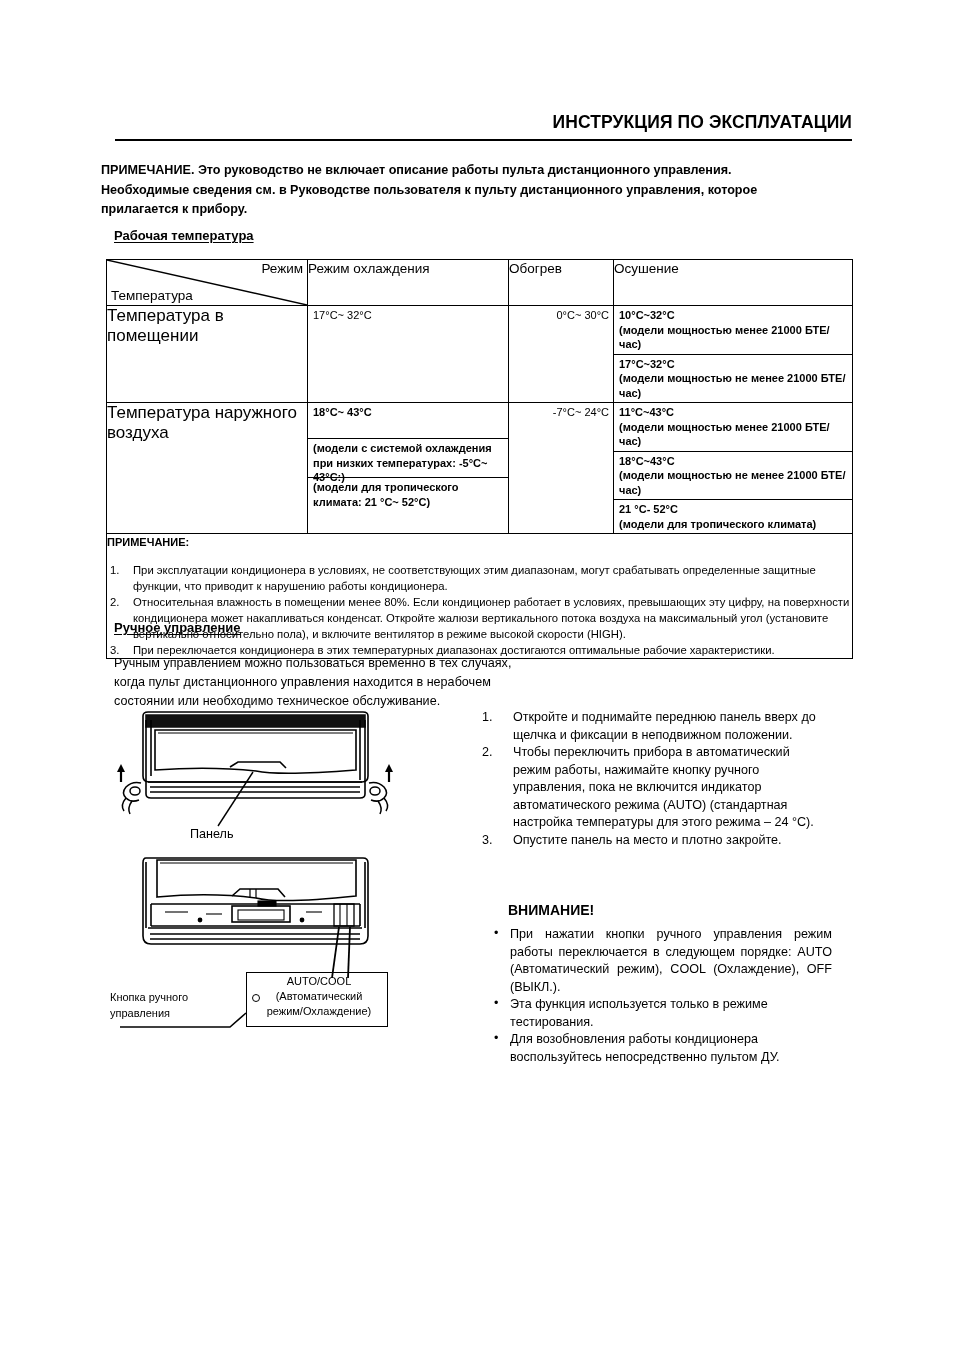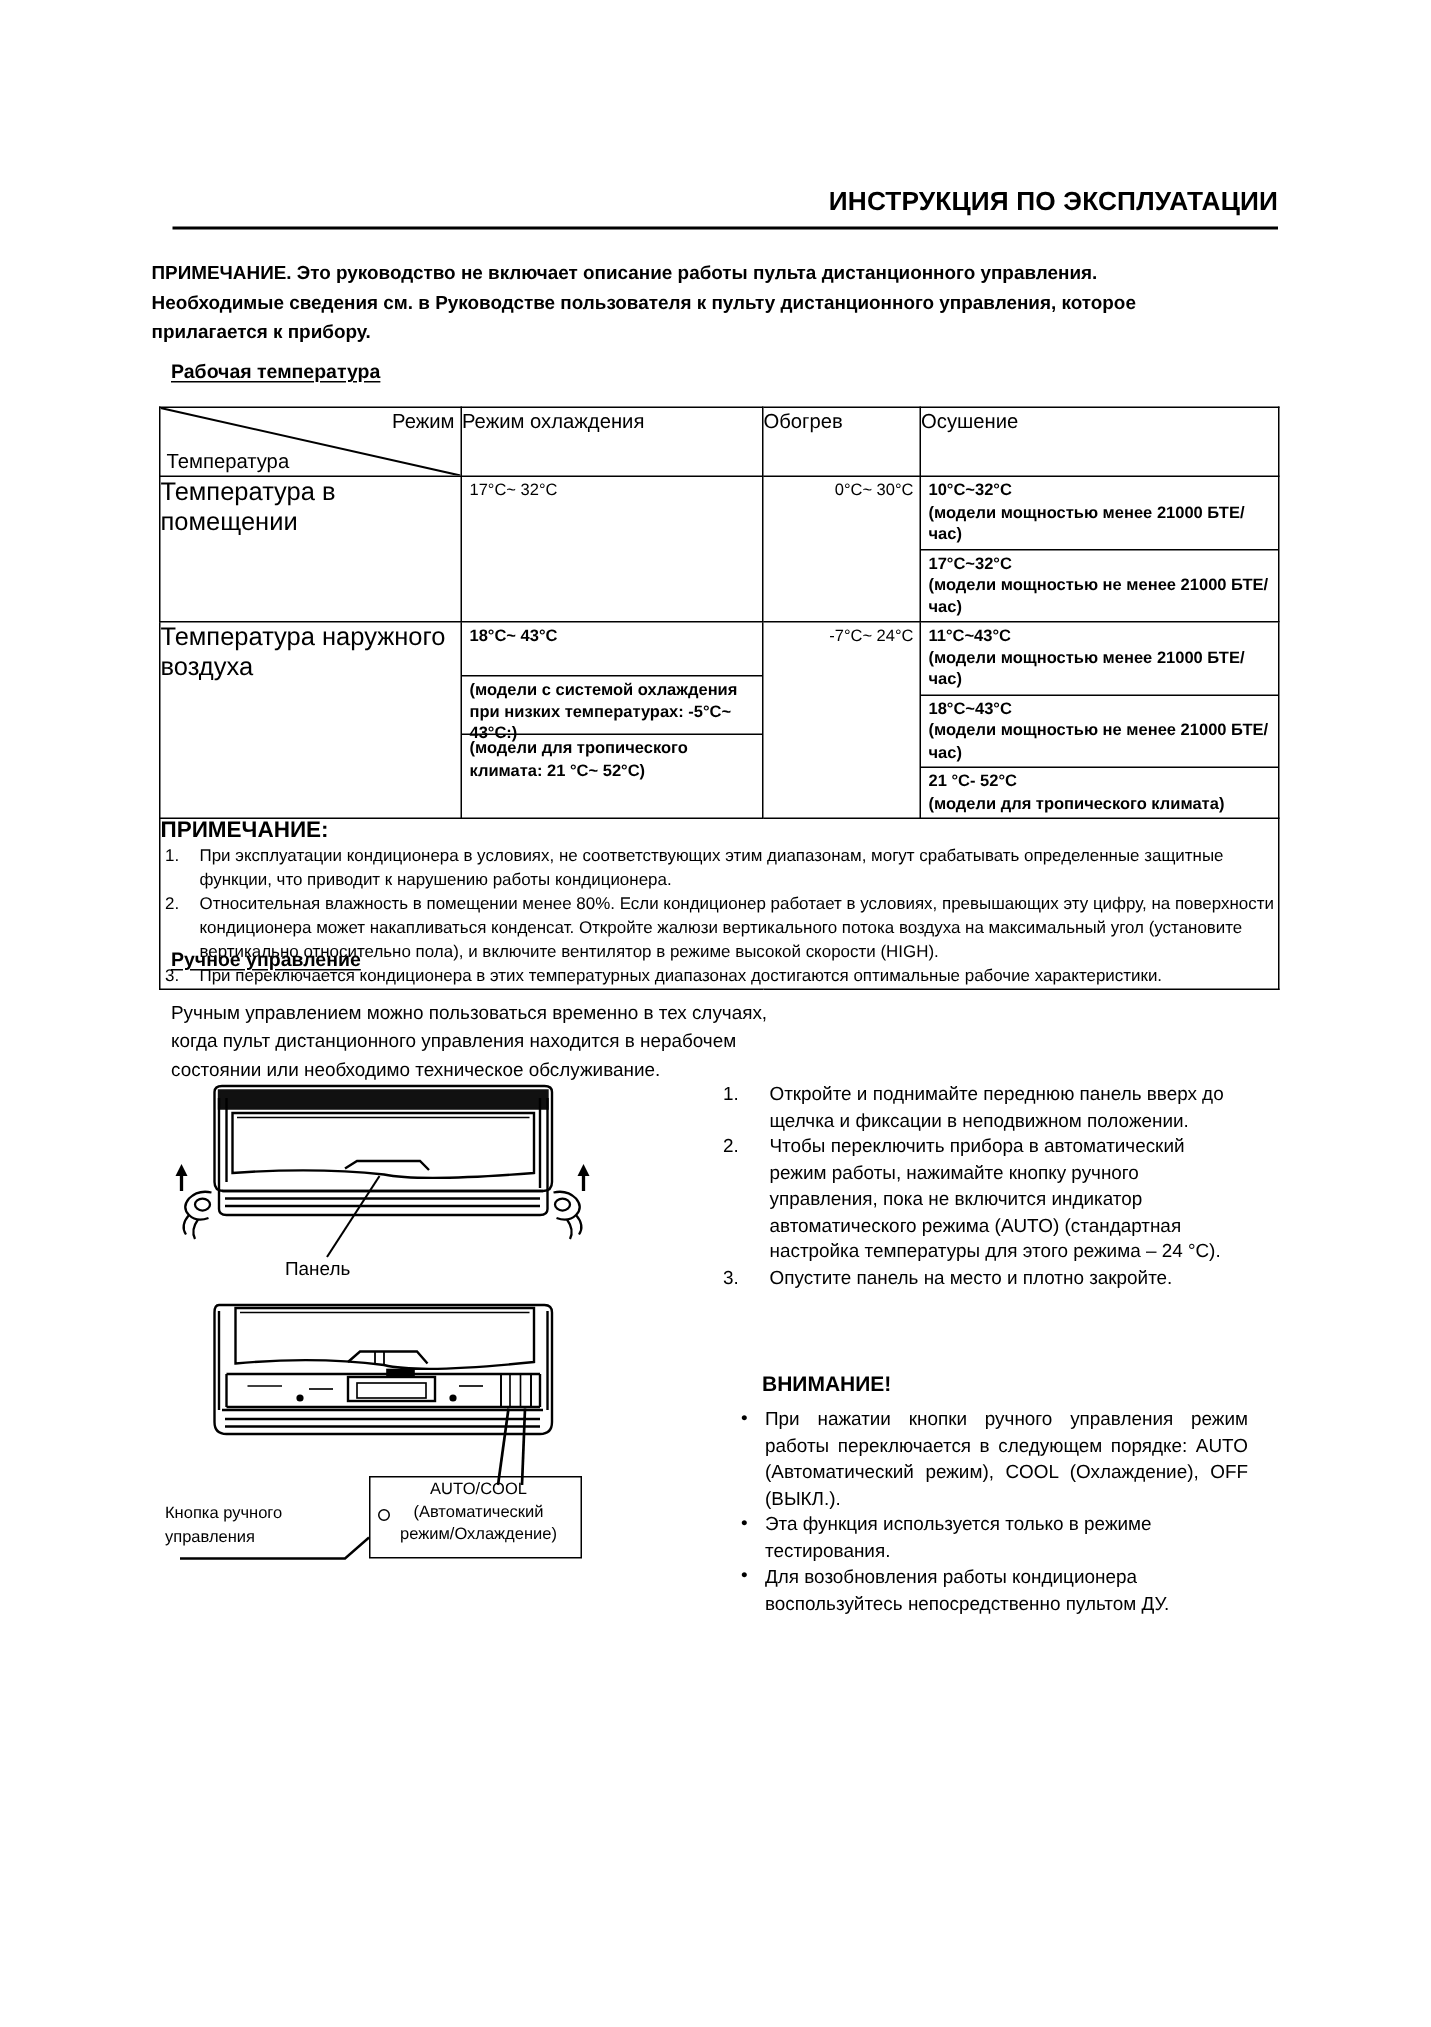--- a/index.html
+++ b/index.html
@@ -11,21 +11,21 @@
     width: 954px;
     height: 1351px;
     position: relative;
     font-family: "Liberation Sans", sans-serif;
     color: #000000;
     overflow: hidden;
   }
 
   .page {
     position: absolute;
-    left: 0; top: 16px;
+    left: 0; top: 4px;
     width: 954px;
     height: 1335px;
     border-radius: 23px;
   }
 
   
   .doc-header {
     position: absolute;
     left: 115px;
     top: 108px;
@@ -129,23 +129,23 @@
     padding: 2px 4px 2px 5px;
     line-height: 14.5px;
   }
   .sub-divided .sub:last-child { border-bottom: none; }
 
   .note-cell {
     padding: 3px 6px 5px 8px;
     line-height: 16px;
   }
   .note-title {
-    font-size: 15px;
+    font-size: 11px;
     font-weight: bold;
-    margin-bottom: 1px;
+    margin-bottom: 12px;
   }
   .note-list {
     margin: 0;
     padding: 0;
     list-style: none;
   }
   .note-list li {
     position: relative;
     padding-left: 26px;
     font-size: 11.3px;

